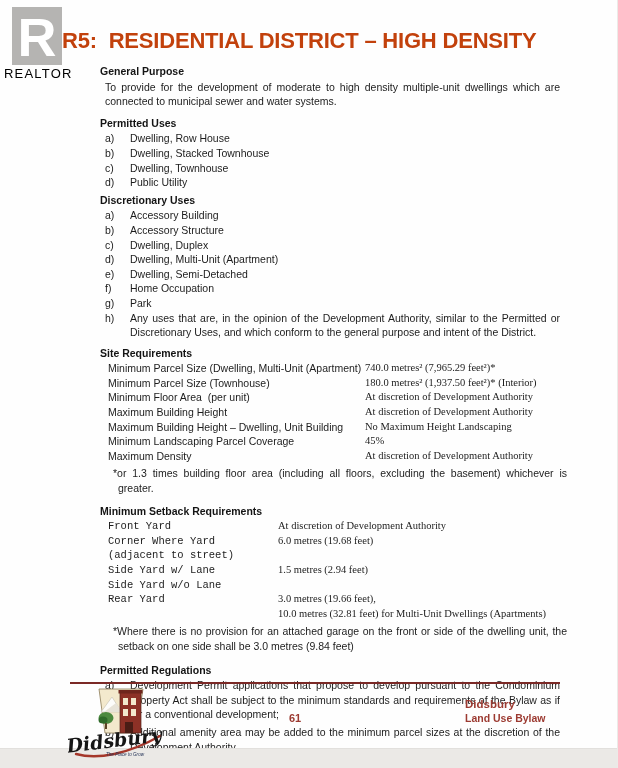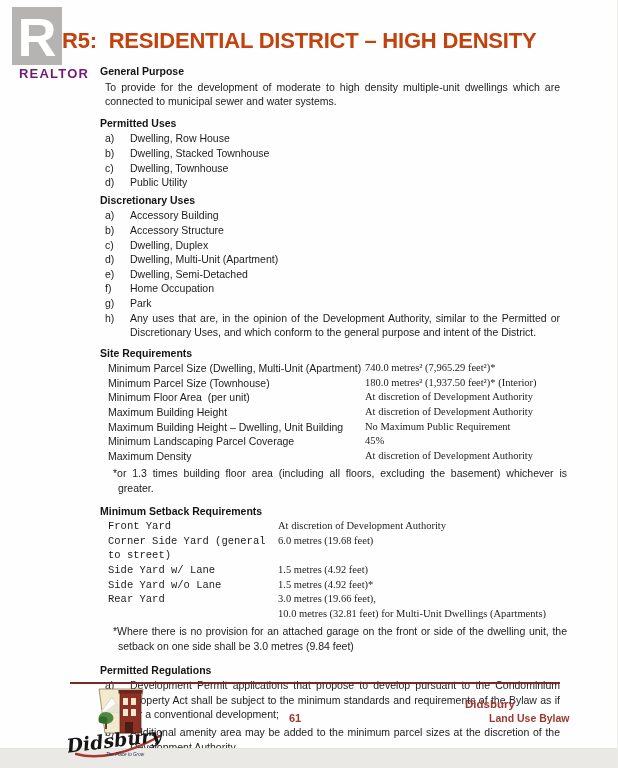--- a/index.html
+++ b/index.html
@@ -6,22 +6,22 @@
   .page{
     position:relative;width:618px;height:768px;overflow:hidden;
     background:#fefefe;color:#1c1c1c;
     font-family:"Liberation Sans",sans-serif;font-size:10.5px;line-height:14.6px;
     border-right:1px solid #eceae7;box-sizing:border-box;
   }
   
   .watermark{position:absolute;left:2px;top:6px;width:74px;z-index:0;}
   .watermark svg{display:block;margin-left:9px;}
   .realtor-word{
-    margin-top:-1px;margin-left:17px;color:#701a75;font-size:13px;
-    letter-spacing:1.2px;font-weight:700;white-space:pre;
+    margin-top:-1px;margin-left:2px;color:#000000;font-size:13px;
+    letter-spacing:1.2px;font-weight:400;white-space:pre;
   }
   
   .title{
     position:relative;z-index:1;margin:26px 40px 0 62px;
     font-size:22px;line-height:30px;font-weight:bold;color:#c2410c;
     letter-spacing:-0.2px;white-space:pre-wrap;
   }
   
   .sec-heading{
     position:relative;z-index:1;margin:8px 57px 1px 100px;
@@ -45,21 +45,21 @@
   
   .footer{position:absolute;left:0;right:0;top:682px;height:86px;z-index:2;}
   .footer-divider{margin:0 57px 0 70px;border-top:2px solid #7b2926;}
   .didsbury-logo{position:absolute;left:68px;top:4px;}
   .page-number{
     position:absolute;left:235px;top:29px;width:120px;text-align:center;
     font-weight:bold;font-size:11px;color:#9c3a31;
   }
   .footer-right{position:absolute;left:465px;top:15px;color:#9c3a31;font-weight:bold;}
   .footer-right-title{font-size:11.5px;line-height:14px;}
-  .footer-right-sub{font-size:10.5px;line-height:14px;margin-left:24px;}
+  .footer-right-sub{font-size:10.5px;line-height:14px;}
   .bottom-strip{
     position:absolute;left:0;right:0;bottom:0;height:19px;
     background:#ebe9e6;border-top:1px solid #e2e0dd;z-index:1;
   }
 </style>
 </head>
 <body>
 
 <div class="page">
 
@@ -145,50 +145,49 @@
     <div class="req-row">
         <span class="req-label">Minimum Floor Area  (per unit)</span>
         <span class="req-value">At discretion of Development Authority</span>
       </div>
     <div class="req-row">
         <span class="req-label">Maximum Building Height</span>
         <span class="req-value">At discretion of Development Authority</span>
       </div>
     <div class="req-row">
         <span class="req-label">Maximum Building Height – Dwelling, Unit Building</span>
-        <span class="req-value">No Maximum Public Requirement</span>
+        <span class="req-value">No Maximum Height Landscaping</span>
       </div>
     <div class="req-row">
         <span class="req-label">Minimum Landscaping Parcel Coverage</span>
         <span class="req-value">45%</span>
       </div>
     <div class="req-row">
         <span class="req-label">Maximum Density</span>
         <span class="req-value">At discretion of Development Authority</span>
       </div>
   </div>
   <div class="footnote">*or 1.3 times building floor area (including all floors, excluding the basement) whichever is greater.</div>
 
   <div class="sec-heading" style="margin-top:8px">Minimum Setback Requirements</div>
   <div class="req-table sb-table">
     <div class="req-row">
         <span class="req-label">Front Yard</span>
         <span class="req-value">At discretion of Development Authority</span>
       </div>
     <div class="req-row">
-        <span class="req-label">Corner Side Yard (general to street)</span>
+        <span class="req-label">Corner Where Yard (adjacent to street)</span>
         <span class="req-value">6.0 metres (19.68 feet)</span>
       </div>
     <div class="req-row">
         <span class="req-label">Side Yard w/ Lane</span>
-        <span class="req-value">1.5 metres (4.92 feet)</span>
+        <span class="req-value">1.5 metres (2.94 feet)</span>
       </div>
     <div class="req-row">
         <span class="req-label">Side Yard w/o Lane</span>
-        <span class="req-value">1.5 metres (4.92 feet)*</span>
       </div>
     <div class="req-row">
         <span class="req-label">Rear Yard</span>
         <span class="req-value">3.0 metres (19.66 feet),</span>
       </div>
     <div class="req-row">
         <span class="req-label"></span>
         <span class="req-value">10.0 metres (32.81 feet) for Multi-Unit Dwellings (Apartments)</span>
       </div>
   </div>

